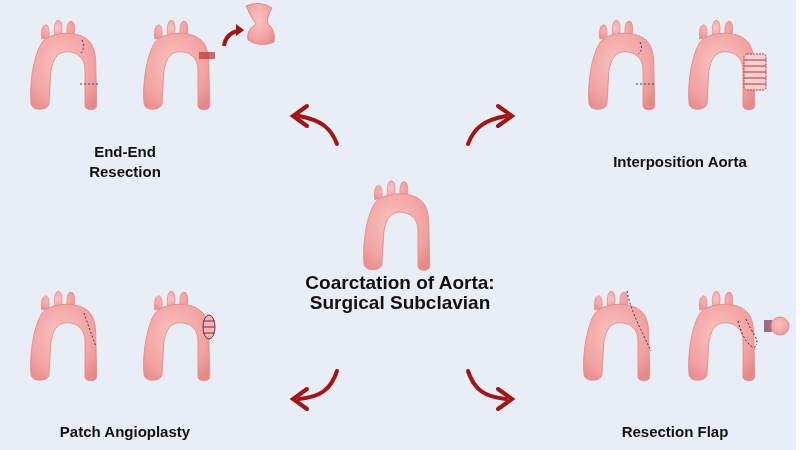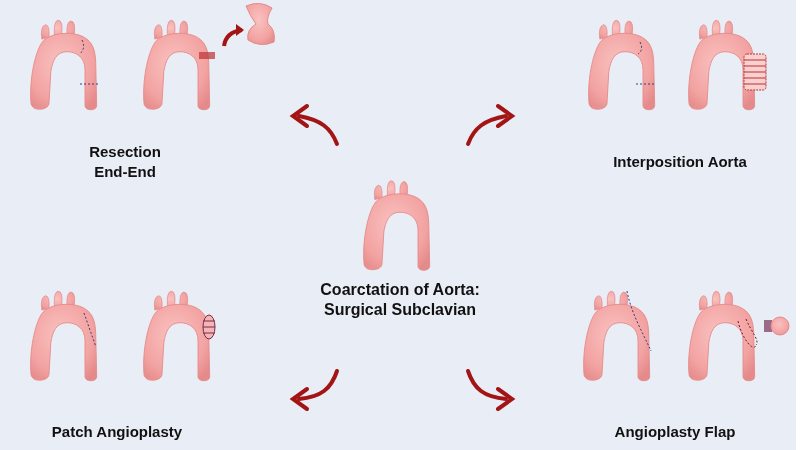--- a/index.html
+++ b/index.html
@@ -38,22 +38,22 @@
       <rect x="64" y="40" width="16" height="7" fill="#b33" opacity="0.7"></rect>
     </svg>
   <svg class="arrow" style="left:220px;top:20px" width="30" height="30">
       <path d="M4 26 q2 -14 18 -16" stroke="#a31515" stroke-width="4" fill="none"></path>
       <path d="M16 4 l8 6 l-8 6" fill="#a31515"></path>
     </svg>
   <svg class="aorta" style="left:240px;top:0px" width="40" height="50">
       <path d="M6 6 q14 -6 26 2 q-6 10 -4 16 q8 6 6 18 q-14 6 -26 -2 q-2 -10 8 -16 q-6 -8 -10 -18 Z" fill="url(#pinkGrad)" stroke="#e58a8a"></path>
     </svg>
   <div class="label" style="left:60px;top:142px;width:130px;">
+    <div>End-End</div>
     <div>Resection</div>
-    <div>End-End</div>
   </div>
 
   <svg class="aorta" style="left:580px;top:12px" width="90" height="110">
       <use href="#aorta"></use>
       <path d="M60 30 q4 8 -2 12 M56 72 l18 0" stroke="#3b3b7a" stroke-dasharray="2 2" fill="none"></path>
     </svg>
   <svg class="aorta" style="left:680px;top:12px" width="90" height="110">
       <use href="#aorta"></use>
       <rect x="64" y="42" width="22" height="36" rx="3" fill="#f8d0d0" stroke="#b33" stroke-dasharray="2 1"></rect>
       <g stroke="#b33" stroke-width="1">
@@ -64,21 +64,21 @@
         <line x1="64" y1="72" x2="86" y2="72"></line>
       </g>
     </svg>
   <div class="label" style="left:600px;top:152px;width:160px;">
     <div>Interposition Aorta</div>
   </div>
 
   <svg class="aorta" style="left:355px;top:170px" width="90" height="115">
       <use href="#aorta"></use>
     </svg>
-  <div class="label" style="left:300px;top:280px;width:200px;font-size:16px;">
+  <div class="label" style="left:300px;top:273px;width:200px;font-size:19px;">
     <div>Coarctation of Aorta:</div>
     <div>Surgical Subclavian</div>
   </div>
 
   <svg class="arrow" style="left:285px;top:100px" width="60" height="50">
       <path d="M52 44 C46 28 36 20 14 16" stroke="#a31515" stroke-width="4" fill="none" stroke-linecap="round"></path>
       <path d="M22 6 L8 16 L22 26" stroke="#a31515" stroke-width="4" fill="none" stroke-linecap="round"></path>
     </svg>
   <svg class="arrow" style="left:460px;top:100px" width="60" height="50">
       <path d="M8 44 C14 28 24 20 46 16" stroke="#a31515" stroke-width="4" fill="none" stroke-linecap="round"></path>
@@ -99,33 +99,33 @@
     </svg>
   <svg class="aorta" style="left:135px;top:283px" width="90" height="110">
       <use href="#aorta"></use>
       <ellipse cx="74" cy="44" rx="6" ry="12" fill="#f3b5b5" stroke="#7a2a4a"></ellipse>
       <g stroke="#7a2a4a">
         <line x1="68" y1="38" x2="80" y2="38"></line>
         <line x1="68" y1="44" x2="80" y2="44"></line>
         <line x1="68" y1="50" x2="80" y2="50"></line>
       </g>
     </svg>
-  <div class="label" style="left:32px;top:422px;width:170px;">
+  <div class="label" style="left:40px;top:422px;width:170px;">
     <div>Patch Angioplasty</div>
   </div>
 
   <svg class="aorta" style="left:575px;top:283px" width="90" height="110">
       <use href="#aorta"></use>
       <path d="M52 8 C56 30 68 50 76 68" stroke="#3b3b7a" stroke-dasharray="2 2" fill="none"></path>
     </svg>
   <svg class="aorta" style="left:680px;top:283px" width="90" height="110">
       <use href="#aorta"></use>
       <path d="M58 38 C62 56 74 70 76 62 M66 36 C72 50 80 58 76 62" stroke="#7a1a2a" stroke-dasharray="2 2" fill="none"></path>
     </svg>
   <svg class="aorta" style="left:762px;top:314px" width="30" height="24">
       <rect x="2" y="6" width="8" height="12" fill="#9a6a8a"></rect>
       <circle cx="18" cy="12" r="9" fill="url(#pinkGrad)" stroke="#e58a8a"></circle>
     </svg>
   <div class="label" style="left:595px;top:422px;width:160px;">
-    <div>Angioplasty Flap</div>
+    <div>Resection Flap</div>
   </div>
 
 </div>
 
 </body></html>

